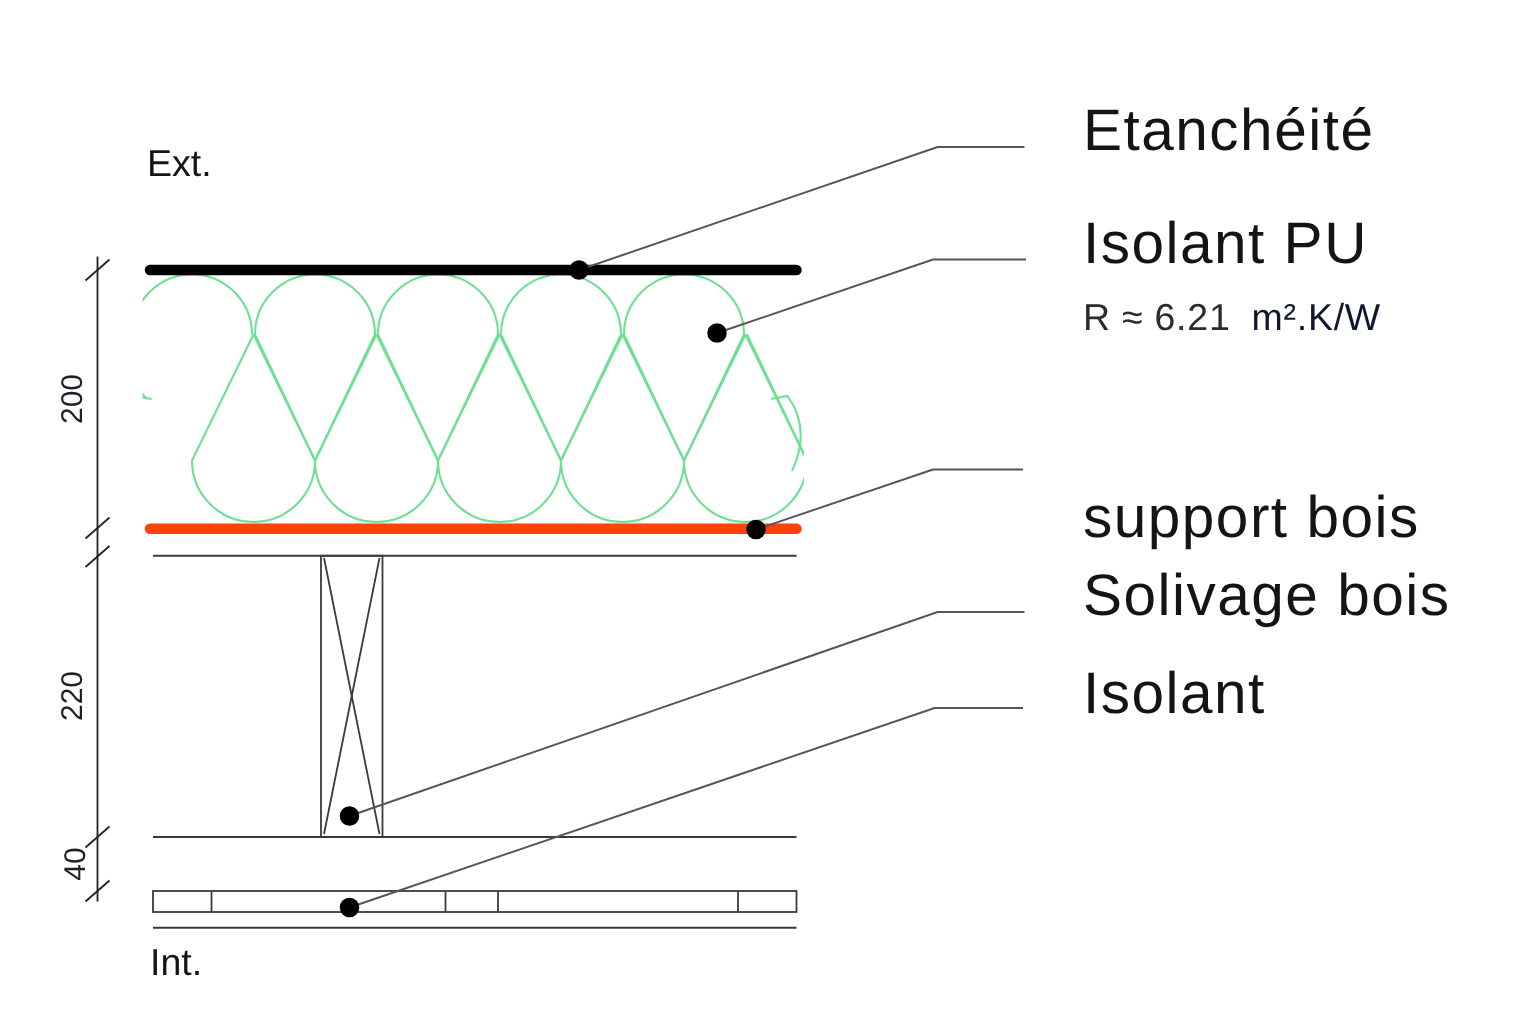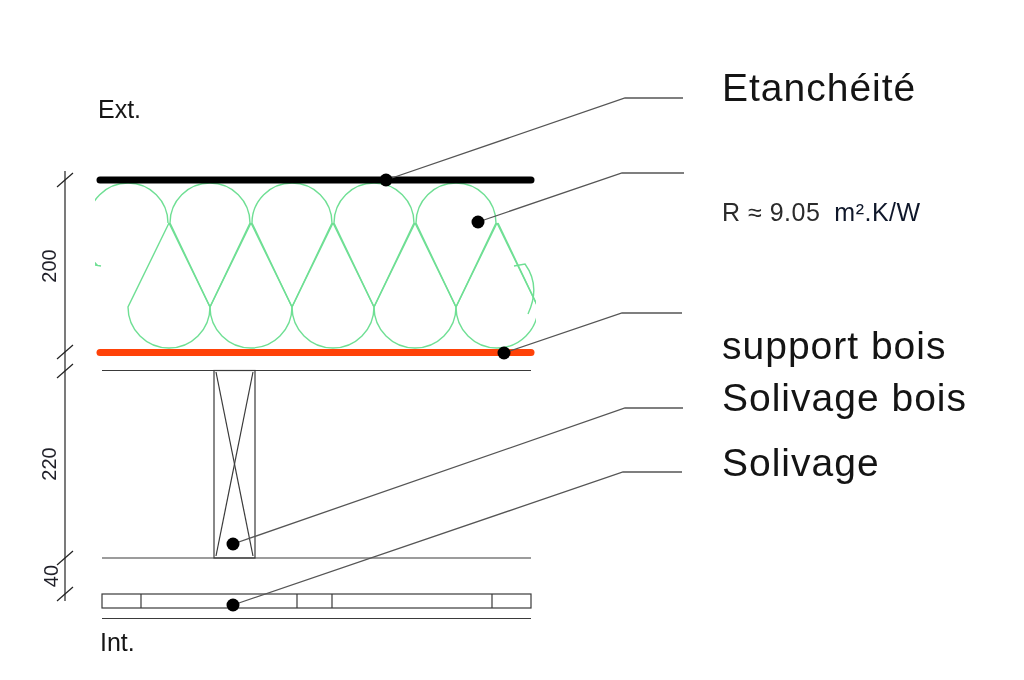--- a/index.html
+++ b/index.html
@@ -98,19 +98,20 @@
   </svg>
 
   <div class="txt side-label" style="left:98px;top:95px;">Ext.</div>
   <div class="txt side-label" style="left:100px;top:628px;">Int.</div>
 
   <div class="txt dim-label" style="left:49px;top:266px;">200</div>
   <div class="txt dim-label" style="left:49px;top:464px;">220</div>
   <div class="txt dim-label" style="left:51px;top:576px;">40</div>
 
   <div class="txt layer-label" style="left:722px;top:69px;">Etanchéité</div>
+  <div class="txt layer-label" style="left:722px;top:144px;">Isolant PU</div>
   <div class="txt r-line" style="left:722px;top:198px;">
-    <span class="val">R ≈ 9.05</span><span class="unit">m².K/W</span>
+    <span class="val">R ≈ 6.21</span><span class="unit">m².K/W</span>
   </div>
   <div class="txt layer-label" style="left:722px;top:327px;text-align:right;">support bois</div>
   <div class="txt layer-label" style="left:722px;top:379px;">Solivage bois</div>
-  <div class="txt layer-label" style="left:722px;top:444px;">Solivage</div>
+  <div class="txt layer-label" style="left:722px;top:444px;">Isolant</div>
 </div>
 
 </body></html>

